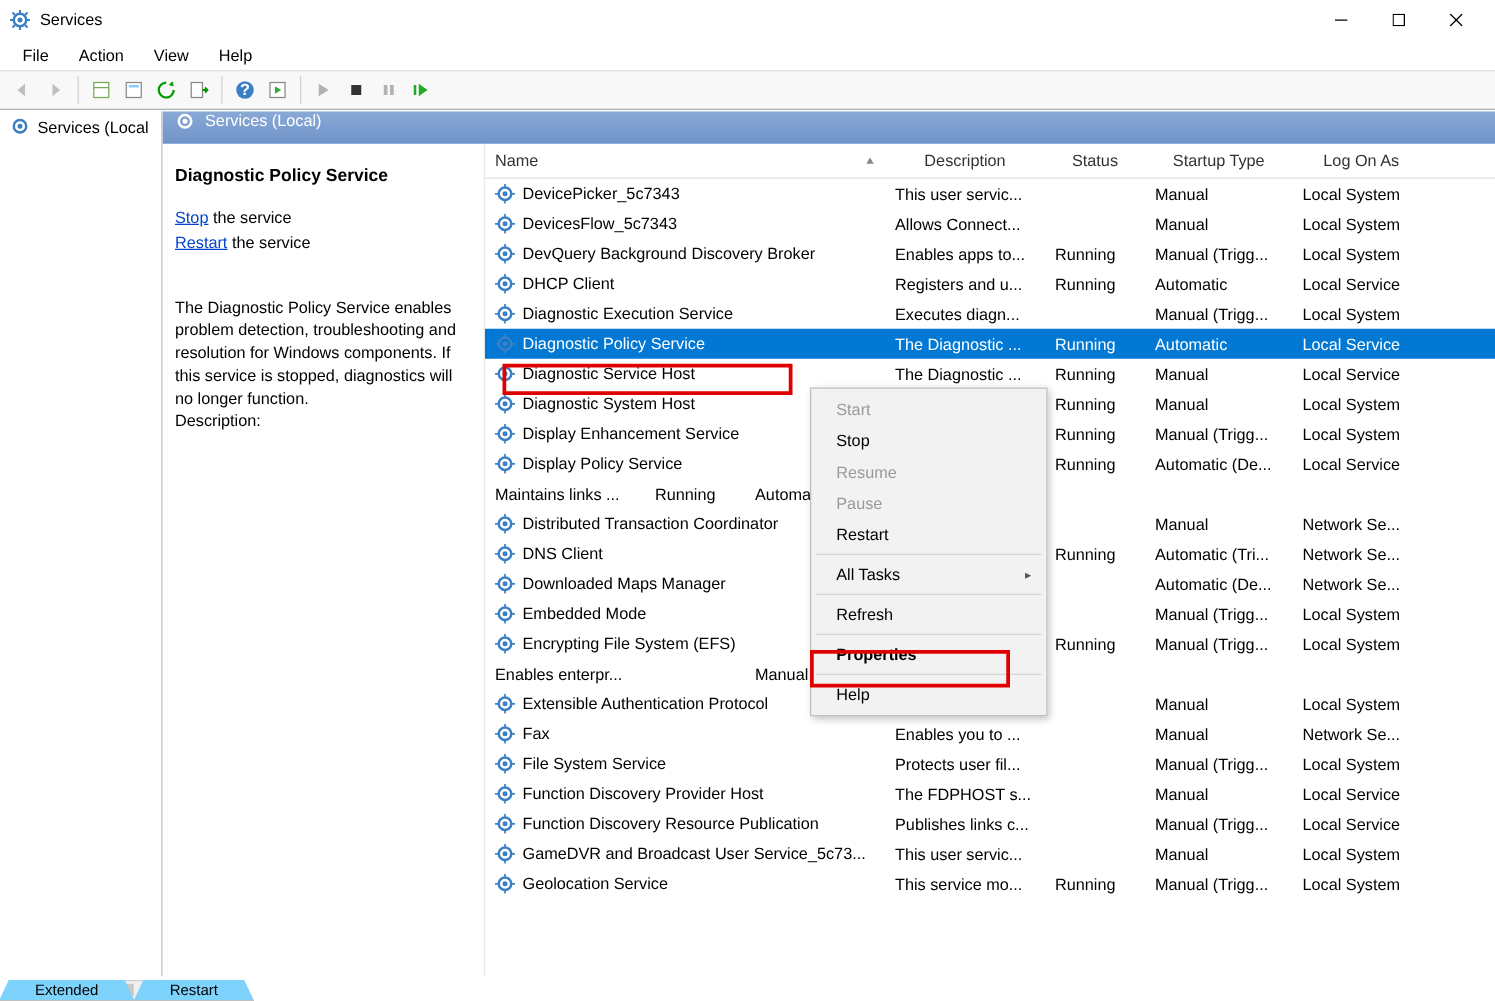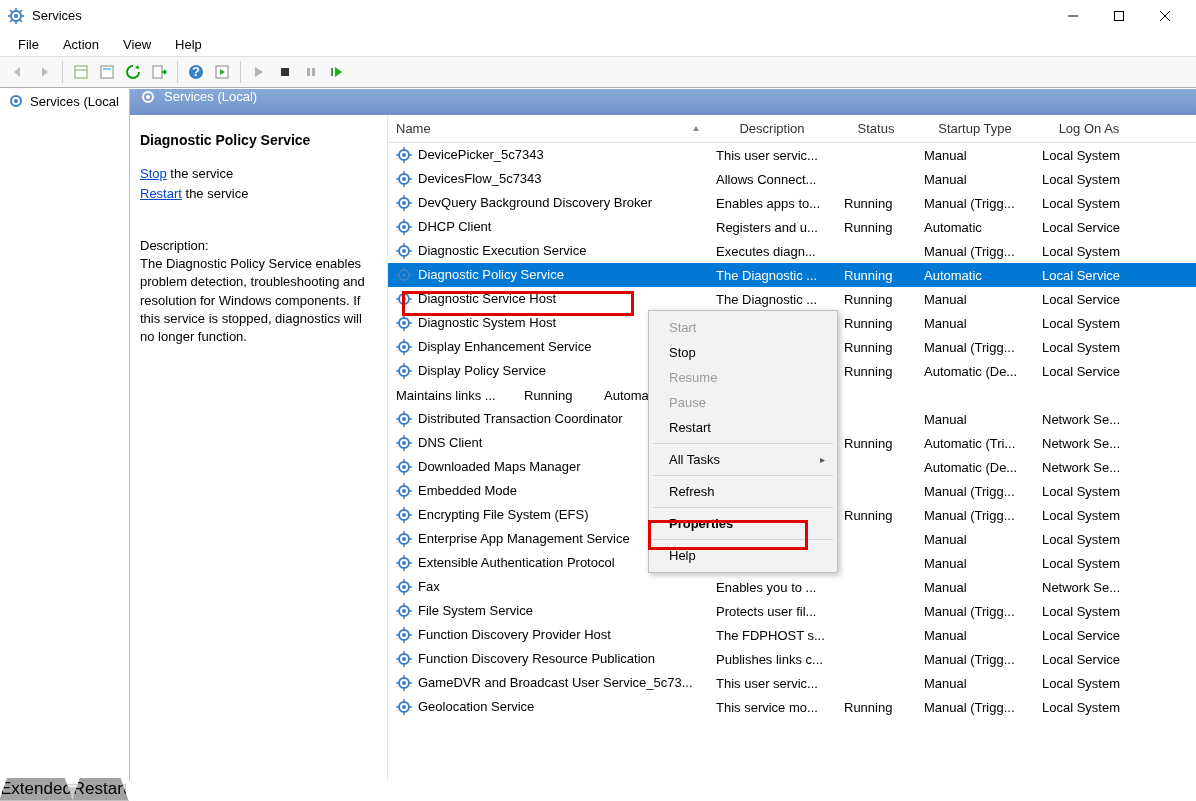--- a/index.html
+++ b/index.html
@@ -47,21 +47,21 @@
 .row { display: flex; height: 24px; align-items: center; }
 .row .col-name { display: flex; align-items: flex-start; gap: 6px; padding: 0 8px; overflow: hidden; white-space: nowrap; text-overflow: ellipsis; }
 .row .col-name .icon { width: 16px; height: 16px; flex: none; }
 .row .col-desc { padding: 0 8px; }
 .row .col-status { padding: 0 8px; }
 .row .col-startup { padding: 0 8px; }
 .row .col-logon { padding: 0 8px; }
 .row.selected { background: #0078d4; color: #fff; }
 
 .bottomtabs { position: absolute; bottom: 0; left: 0; right: 0; height: 20px; display: flex; align-items: flex-end; }
-.btab { border: 1px solid #c0c0c0; border-top: none; padding: 1px 0; font-size: 17px; background: #a3a3a3; margin-left: -1px; clip-path: polygon(8px 0, calc(100% - 8px) 0, 100% 100%, 0 100%); }
+.btab { border: 1px solid #c0c0c0; border-top: none; padding: 1px 28px; font-size: 12px; background: #7dd3fc; margin-left: -1px; clip-path: polygon(8px 0, calc(100% - 8px) 0, 100% 100%, 0 100%); }
 .btab:first-child { margin-left: 132px; }
 .hscroll-track { position: absolute; left: 8px; bottom: 1px; width: 118px; height: 16px; background: #f0f0f0; border: 1px solid #d0d0d0; display: flex; align-items: center; }
 .hscroll-track .arrow { width: 16px; height: 14px; display: flex; align-items: center; justify-content: center; }
 .hscroll-track .thumb { flex: 1; height: 10px; background: #c8c8c8; margin: 0 2px; }
 
 .ctxmenu { position: absolute; left: 648px; top: 310px; width: 190px; background: #f2f2f2; border: 1px solid #c0c0c0; box-shadow: 2px 2px 6px rgba(0,0,0,.25); padding: 4px 2px; z-index: 50; }
 .ctxmenu .item { padding: 5px 18px; font-size: 13px; position: relative; }
 .ctxmenu .item.disabled { color: #9a9a9a; }
 .ctxmenu .item .sub-arrow { position: absolute; right: 10px; top: 7px; font-size: 10px; color: #555; }
 .ctxmenu hr { border: none; border-top: 1px solid #d5d5d5; margin: 3px 2px; }
@@ -217,22 +217,22 @@
       </span>
       <span class="label">Services (Local)</span>
     </div>
 
     <div class="main-split">
       <div class="detailpane">
         <h2>Diagnostic Policy Service</h2>
         <div style="margin-bottom:2px"><a href="#">Stop</a><span> the service</span></div>
         <div><a href="#">Restart</a><span> the service</span></div>
         <div style="height:34px"></div>
+        <div>The Diagnostic Policy Service enables problem detection, troubleshooting and resolution for Windows components.  If this service is stopped, diagnostics will no longer function.</div>
         <div>Description:</div>
-        <div>The Diagnostic Policy Service enables problem detection, troubleshooting and resolution for Windows components.  If this service is stopped, diagnostics will no longer function.</div>
       </div>
 
       <div class="listpane">
         <div class="list-header">
           <div class="col-name">
               <span>Name</span>
               <svg width="8" height="8" style="margin-left:auto">
                 <path d="M4 1 L7 6 L1 6 Z" fill="#888"></path>
               </svg>
             </div>
@@ -527,33 +527,20 @@
                     </g>
                   </svg></span>
                 <span>Encrypting File System (EFS)</span>
               </div>
               <div class="col-desc">Provides the co...</div>
               <div class="col-status">Running</div>
               <div class="col-startup">Manual (Trigg...</div>
               <div class="col-logon">Local System</div>
             </div>
             <div class="row">
-              <div class="col-name">
-                <span class="icon"><svg class="gear" viewBox="0 0 16 16">
-                    <circle cx="8" cy="8" r="5" fill="none" stroke="#3b7fc4" stroke-width="2"></circle>
-                    <circle cx="8" cy="8" r="2" fill="#3b7fc4"></circle>
-                    <g stroke="#3b7fc4" stroke-width="1.4">
-                      <line x1="8" y1="0" x2="8" y2="3"></line>
-                      <line x1="8" y1="13" x2="8" y2="16"></line>
-                      <line x1="0" y1="8" x2="3" y2="8"></line>
-                      <line x1="13" y1="8" x2="16" y2="8"></line>
-                    </g>
-                  </svg></span>
-                <span>Enterprise App Management Service</span>
-              </div>
               <div class="col-desc">Enables enterpr...</div>
               <div class="col-status"></div>
               <div class="col-startup">Manual</div>
               <div class="col-logon">Local System</div>
             </div>
             <div class="row">
               <div class="col-name">
                 <span class="icon"><svg class="gear" viewBox="0 0 16 16">
                     <circle cx="8" cy="8" r="5" fill="none" stroke="#3b7fc4" stroke-width="2"></circle>
                     <circle cx="8" cy="8" r="2" fill="#3b7fc4"></circle>

